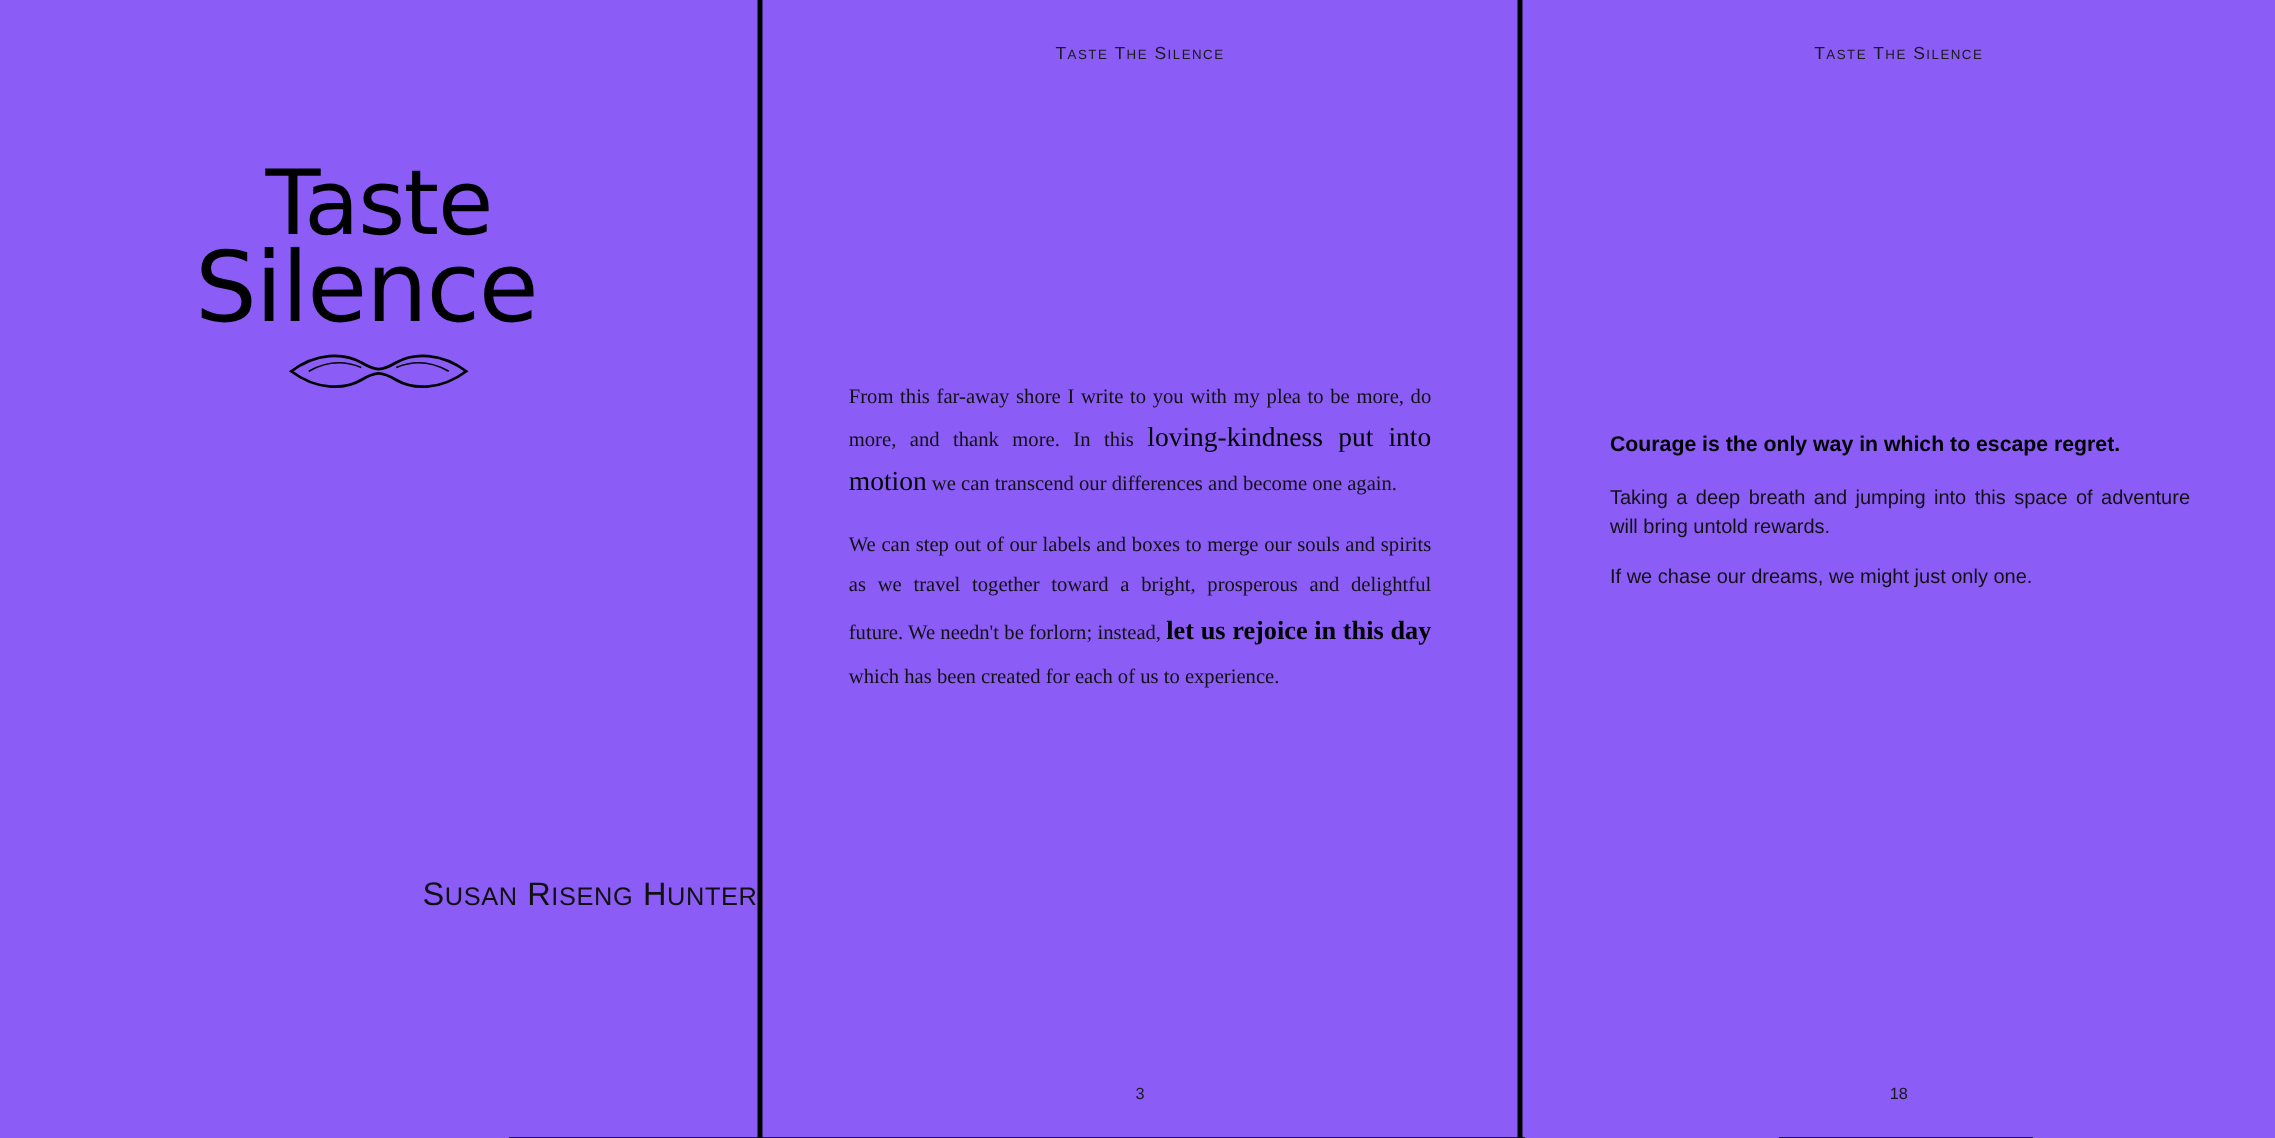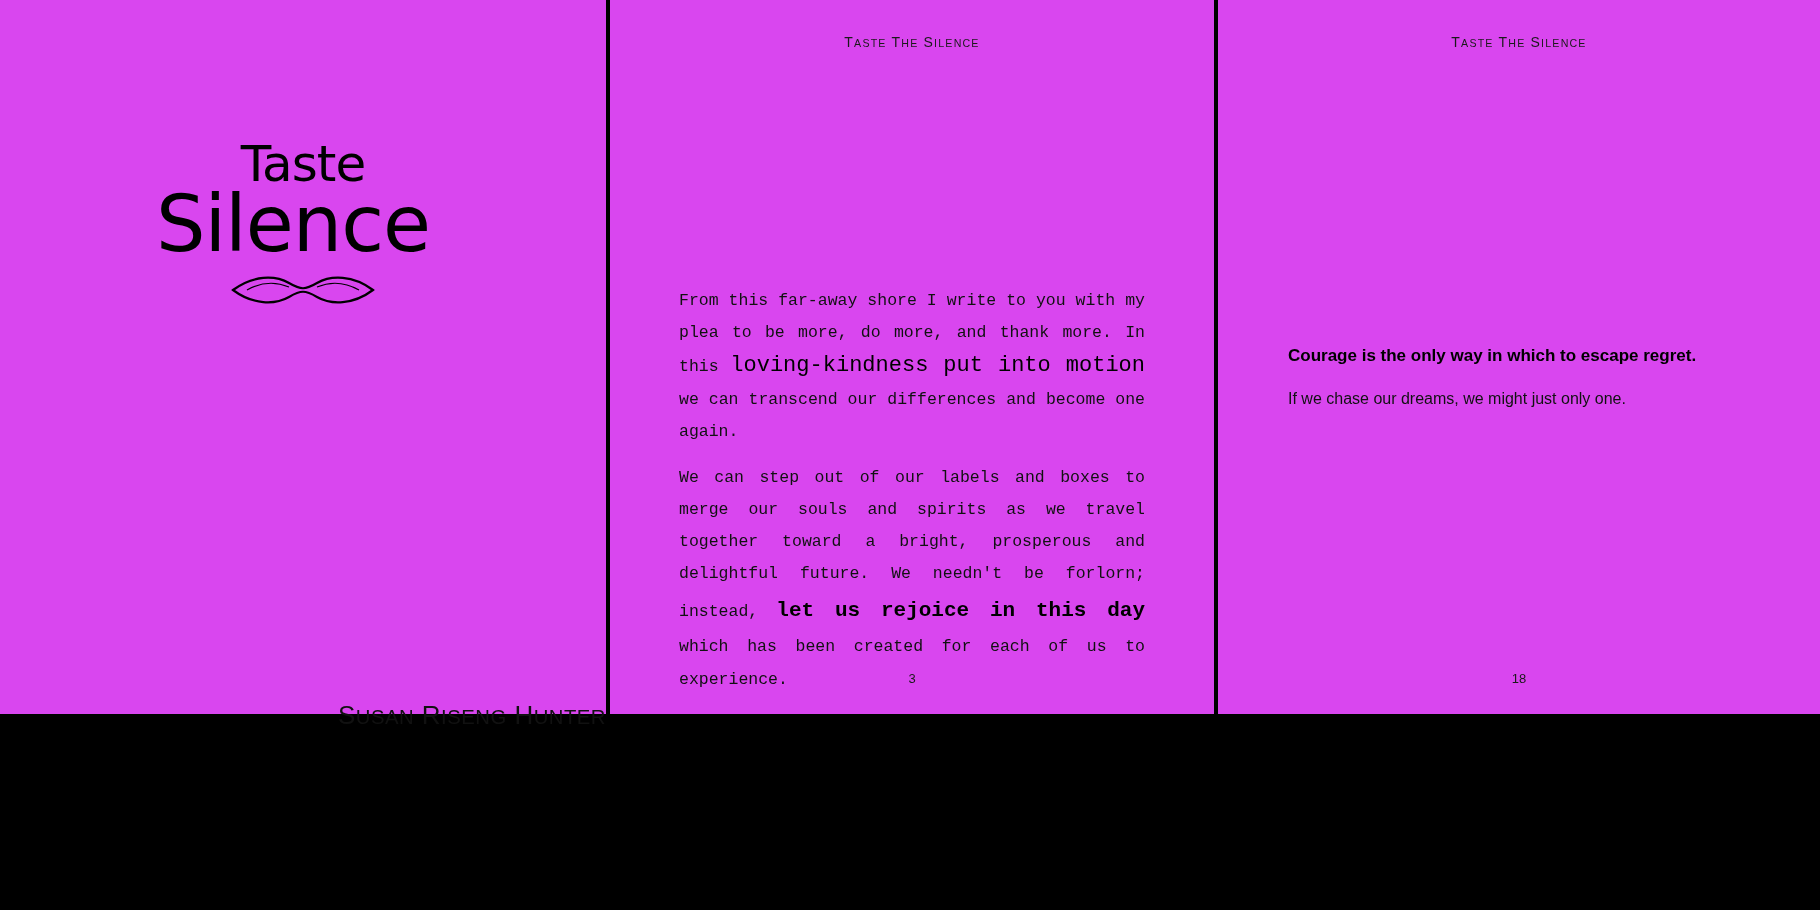--- a/index.html
+++ b/index.html
@@ -14,23 +14,23 @@
     font-family: "Liberation Sans", sans-serif;
   }
   .spread {
     display: flex;
     width: 1820px;
     height: 910px;
     background: #000000;
     align-items: stretch;
   }
   .page {
-    background: #d946ef;
+    background: #8b5cf6;
     position: relative;
-    height: 714px;
+    height: 910px;
     box-sizing: border-box;
   }
   .page-cover {
     width: 606px;
     margin-right: 4px;
   }
   .page-body {
     width: 604px;
     margin-right: 4px;
   }
@@ -46,26 +46,25 @@
   }
   .cover-title-block {
     position: absolute;
     top: 128px;
     left: 0;
     right: 0;
     text-align: center;
   }
   .cover-word-1 {
     font-family: "DejaVu Sans", sans-serif;
-    font-size: 50px;
+    font-size: 72px;
     line-height: 0.95;
     letter-spacing: -1px;
     color: #000;
     font-weight: 400;
-    margin-top: 13px;
   }
   .cover-word-2 {
     font-family: "DejaVu Sans", sans-serif;
     font-size: 44px;
     line-height: 1.0;
     color: #000;
     margin-top: 2px;
     margin-left: 40px;
     font-weight: 400;
   }
@@ -125,23 +124,23 @@
     right: 69px;
     top: 285px;
   }
   .text-col-right {
     position: absolute;
     left: 70px;
     right: 68px;
     top: 345px;
   }
   p.para {
-    margin: 0 0 14px 0;
+    margin: 16px 0 14px 0;
     text-align: justify;
-    font-family: Liberation Mono, monospace;
+    font-family: Liberation Serif, serif;
     font-size: 16.5px;
     line-height: 1.95;
     color: #111;
   }
   p.para-tight {
     margin: 0 0 18px 0;
     text-align: justify;
     font-family: "Liberation Sans", sans-serif;
     font-size: 16px;
     line-height: 1.42;
@@ -199,18 +198,19 @@
         <span>We can step out of our labels and boxes to merge our souls and spirits as we travel together toward a bright, prosperous and delightful future. We needn't be forlorn; instead, </span><span class="bold-emph">let us rejoice in this day</span><span> which has been created for each of us to experience.</span>
       </p>
     </div>
     <div class="folio">3</div>
   </div>
 
   <div class="page page-body-last">
     <div class="running-head"><span class="smallcaps-first">T</span><span class="sc">ASTE</span> <span class="smallcaps-first">T</span><span class="sc">HE</span> <span class="smallcaps-first">S</span><span class="sc">ILENCE</span></div>
     <div class="text-col-right">
       <p class="pullquote">Courage is the only way in which to escape regret.</p>
+      <p class="para-tight">Taking a deep breath and jumping into this space of adventure will bring untold rewards.</p>
       <p class="para-tight">If we chase our dreams, we might just only one.</p>
     </div>
     <div class="folio">18</div>
   </div>
 
 </div>
 
 </body></html>

